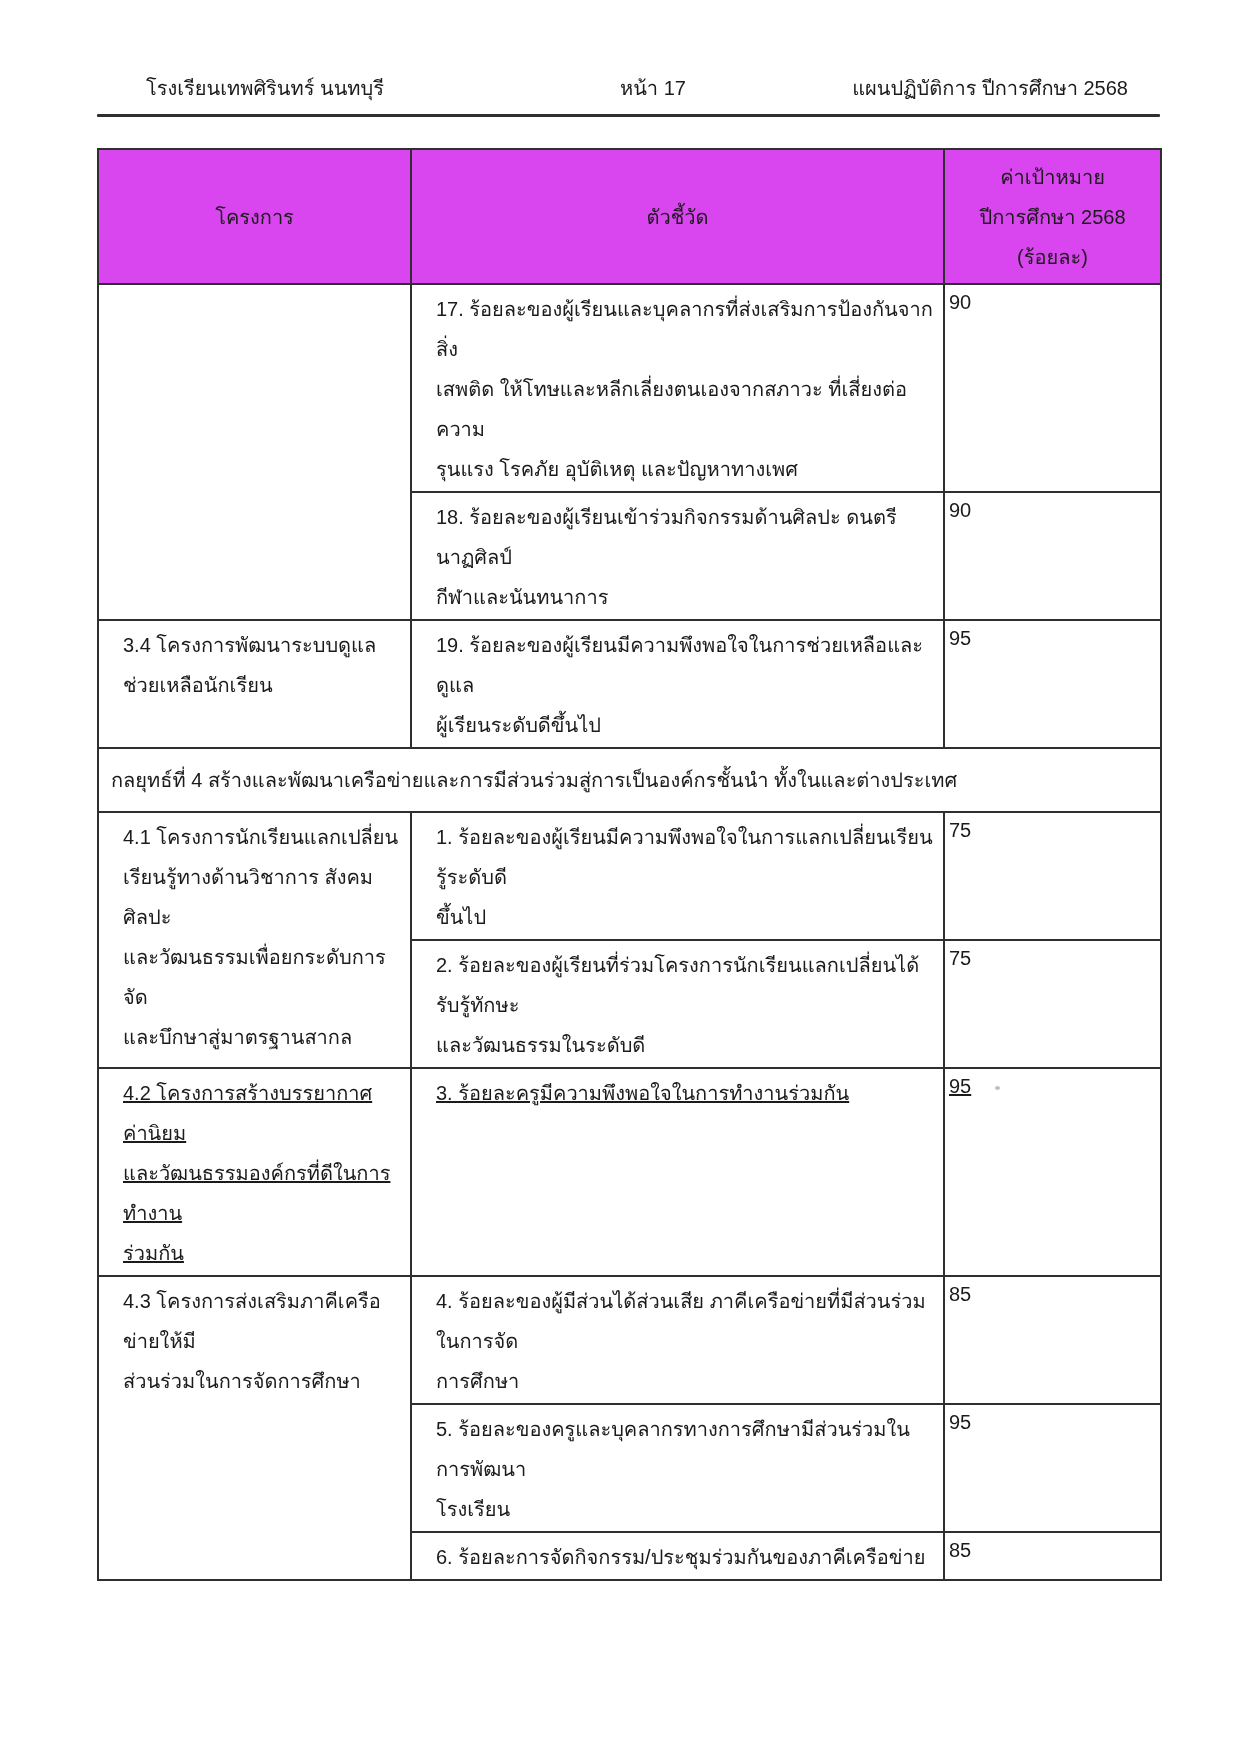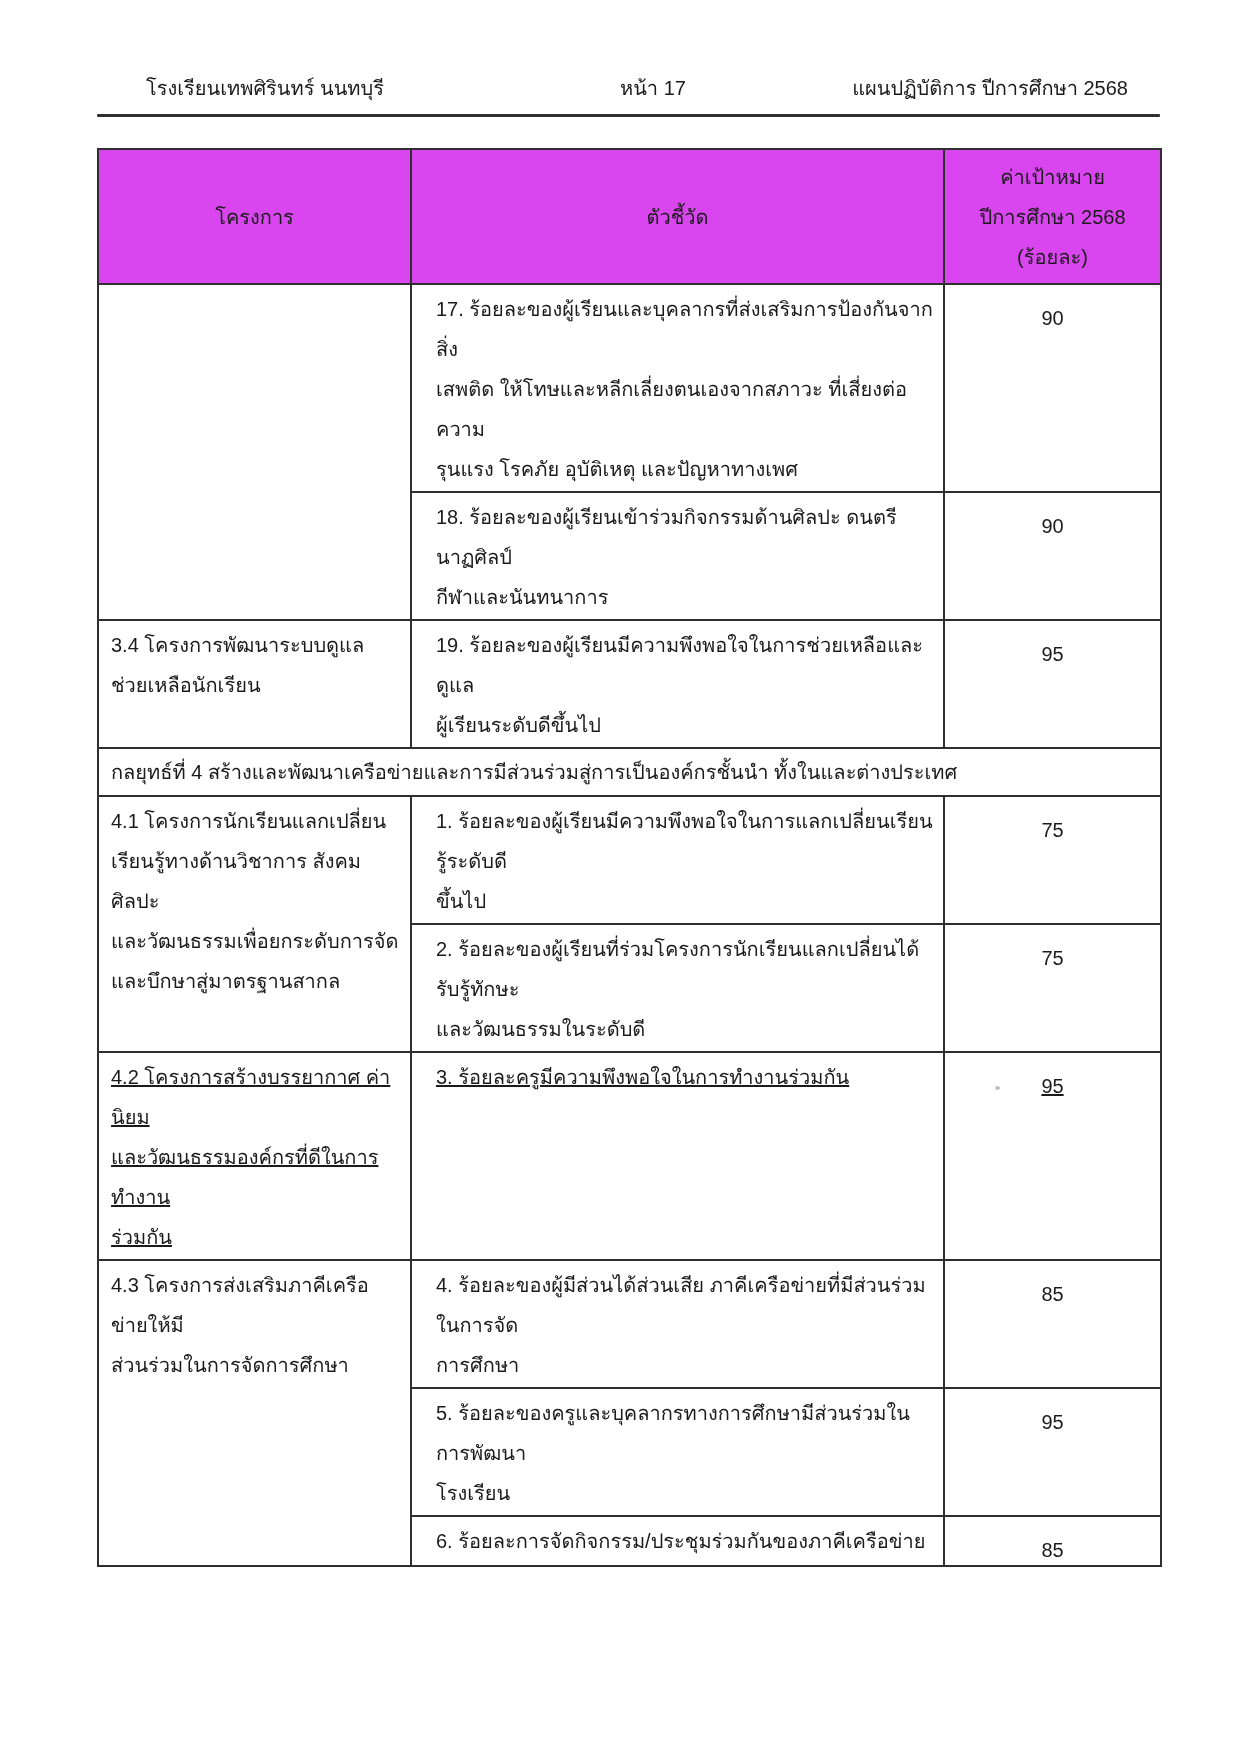--- a/index.html
+++ b/index.html
@@ -42,38 +42,38 @@
   .plan-table th{
     background:#d946ef;
     text-align:center;
     vertical-align:middle;
     padding:4px 6px;
   }
   tr.thead{height:135px;}
   .row-r17{height:119px;}
   .row-r18{height:75px;}
   .row-r19{height:83px;}
-  .row-strategy{height:48px;}
+  .row-strategy{height:64px;}
   .row-i1{height:75px;}
   .row-i2{height:85px;}
   .row-i3{height:110px;text-decoration:underline;}
   .row-i4{height:80px;}
   .row-i5{height:75px;}
   .row-i6{height:40px;}
   td.val{
-    text-align:center;
-    padding:20px 4px 2px 4px;
+    text-align:left;
+    padding:4px 4px 2px 4px;
     line-height:26px;
   }
   td.strategy{
     vertical-align:middle;
     padding:2px 8px 2px 12px;
     line-height:24px;
   }
-  td.project{padding-left:12px;}
+  td.project{padding-left:24px;}
   td.indicator{padding-left:24px;}
 
   
   .artifact-dot{
     position:absolute;left:995px;top:1086px;width:5px;height:4px;
     background:#8a8a8a;opacity:.55;border-radius:50%;
   }
 </style>
 </head>
 <body>

